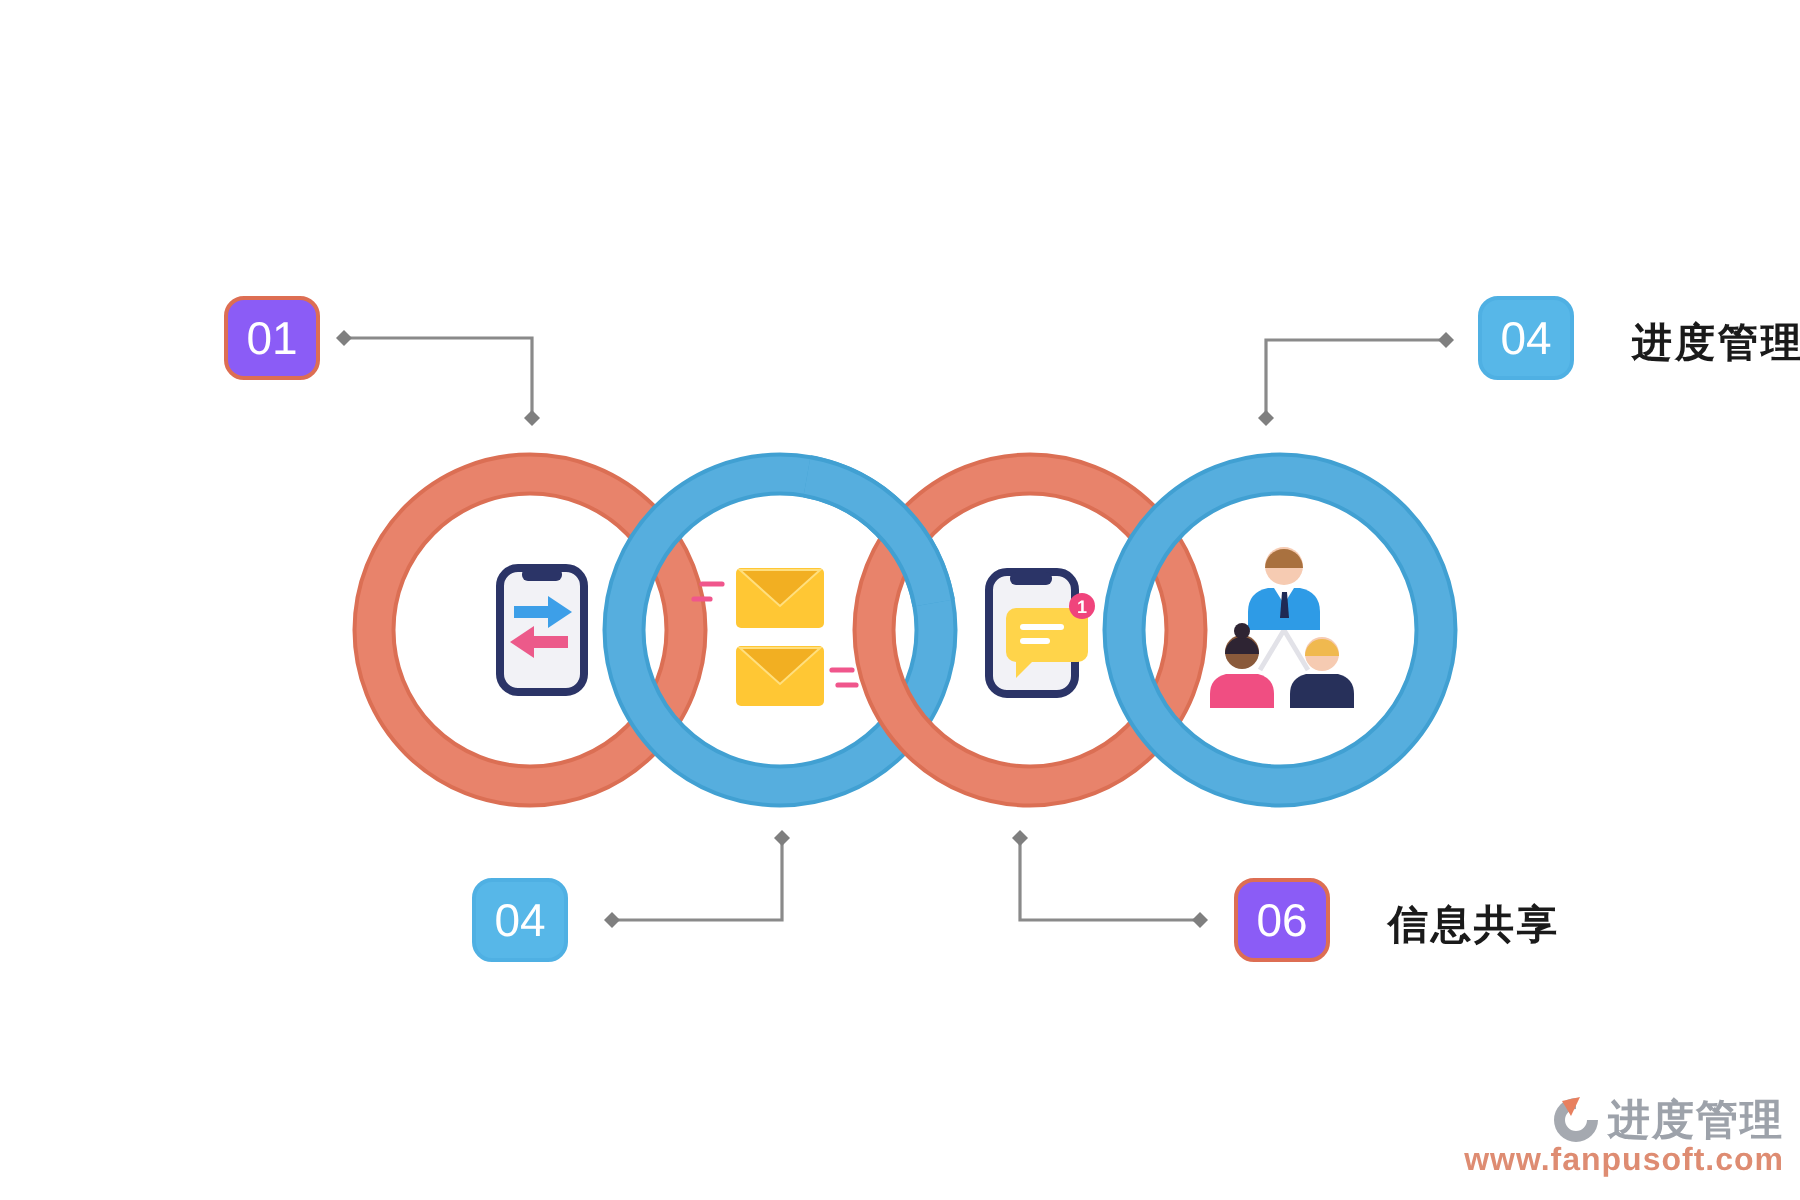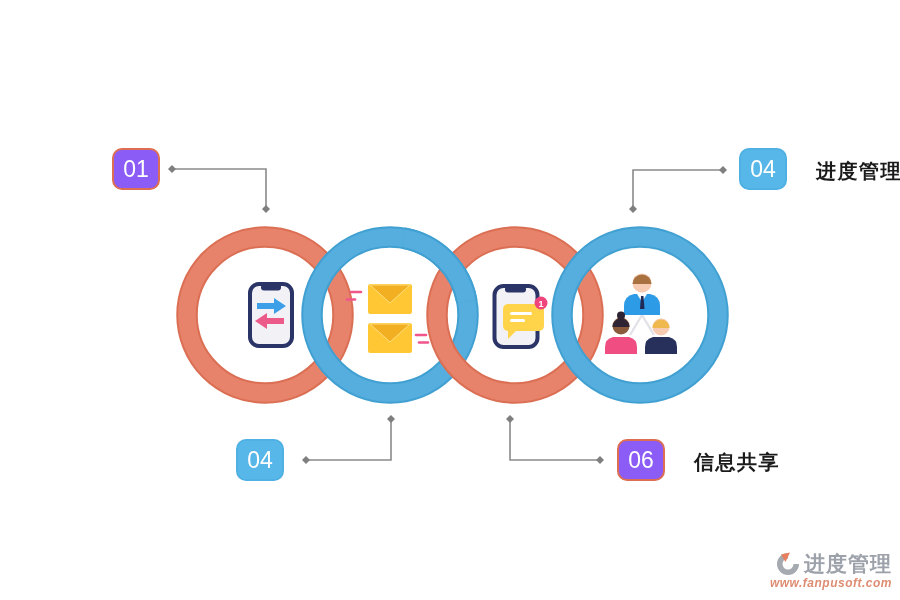--- a/index.html
+++ b/index.html
@@ -18,21 +18,21 @@
     color:#ffffff;font-size:23px;line-height:1;
   }
   .badge-orange{background:#8b5cf6;border:2px solid #DD6E53;box-sizing:border-box;}
   .badge-blue{background:#57B7E8;border:2px solid #4FB0E3;box-sizing:border-box;}
   .watermark{
     position:absolute;right:8px;bottom:10px;display:flex;flex-direction:column;
     align-items:flex-end;user-select:none;
   }
   .watermark-row{display:flex;align-items:center;gap:2px;}
   .watermark-brand{font-size:21px;font-weight:700;color:#9DA2AA;letter-spacing:1px;}
-  .watermark-url{font-size:12px;font-weight:700;color:#DE8C72;letter-spacing:0.5px;margin-top:-2px;font-style:italic;}
+  .watermark-url{font-size:16px;font-weight:700;color:#DE8C72;letter-spacing:0.5px;margin-top:-2px;}
 </style>
 </head>
 <body>
 
 <div class="stage">
 
   <svg class="layer-svg" width="900" height="600" viewBox="0 0 900 600">
 
     <g stroke="#8A8A8A" stroke-width="1.6" fill="none">
       <path d="M 172 169 H 266 V 209"></path>

